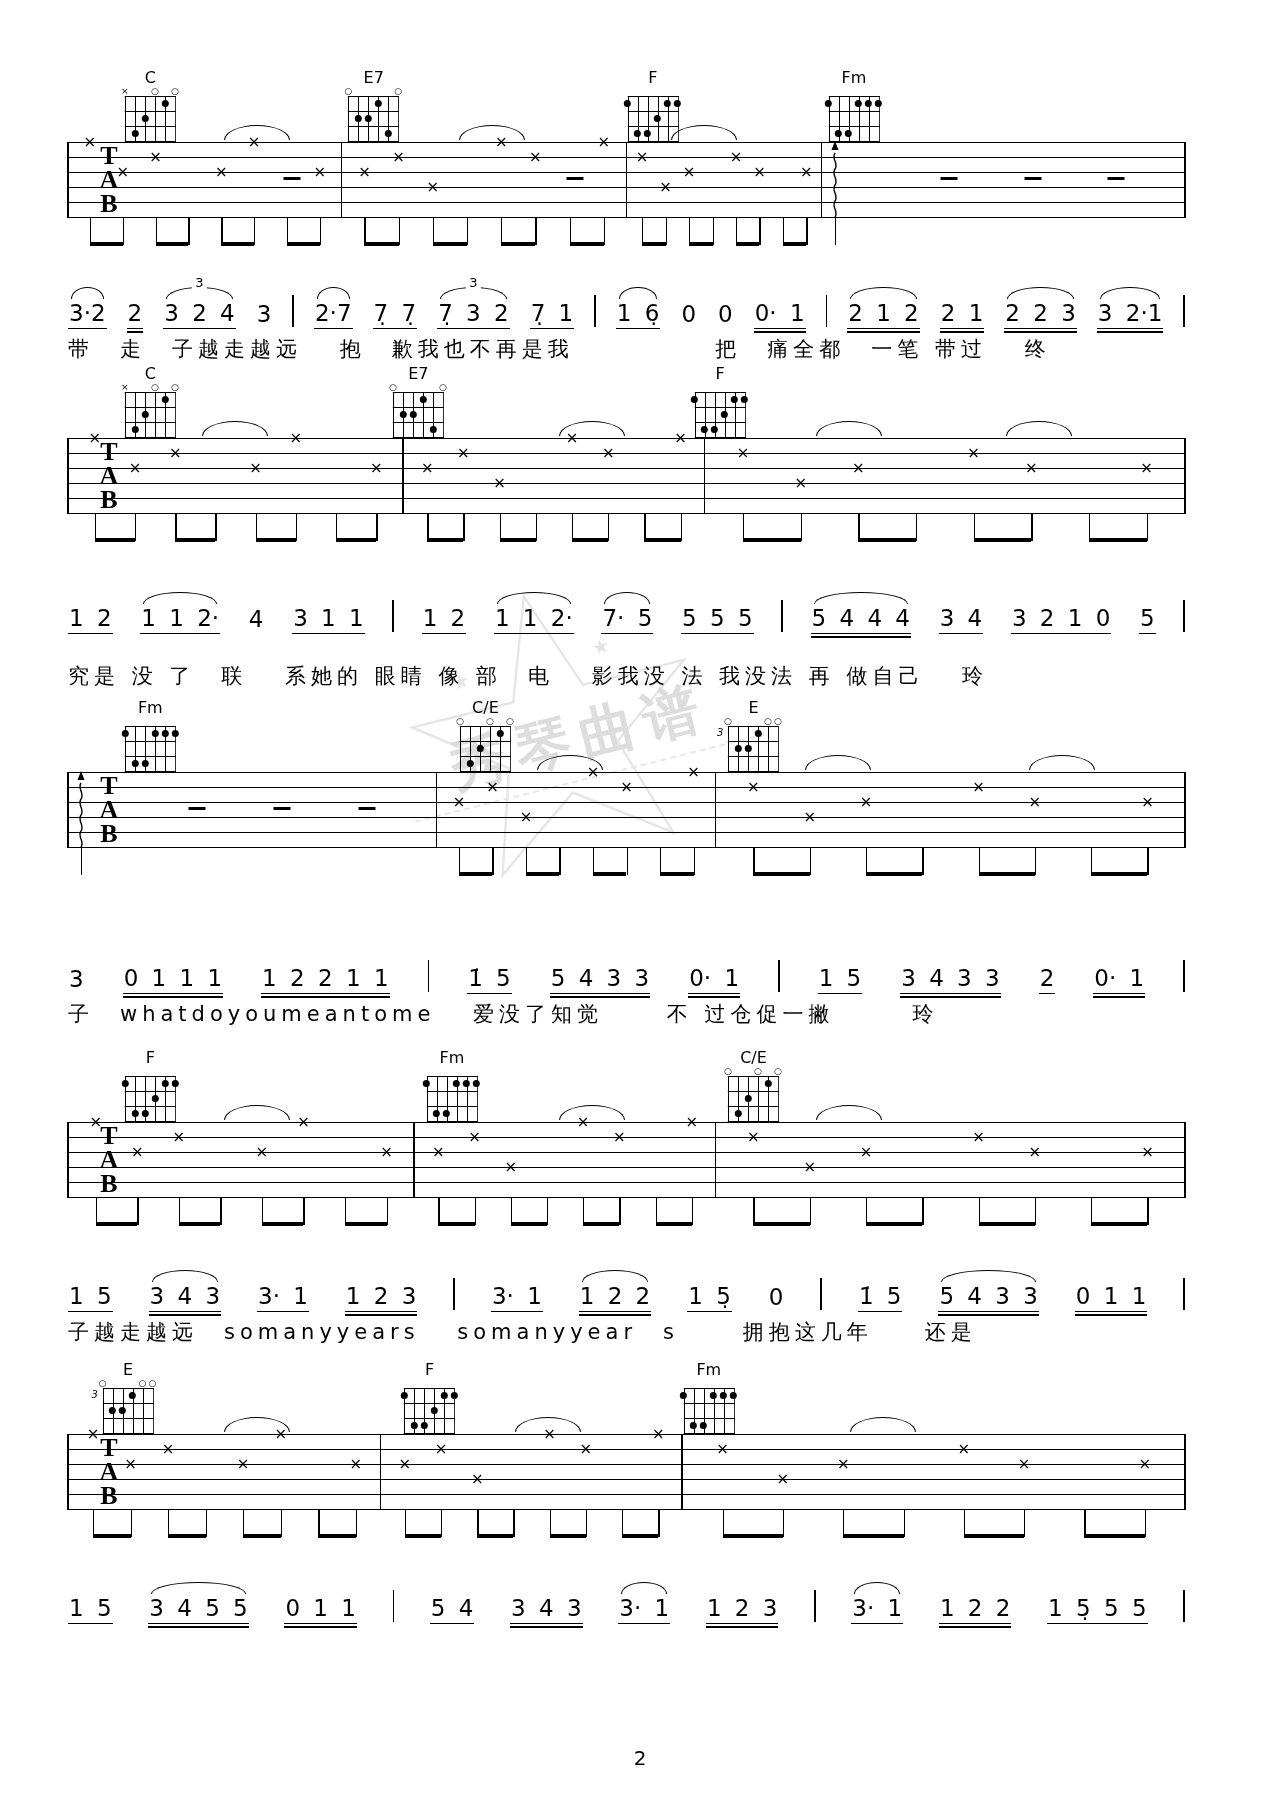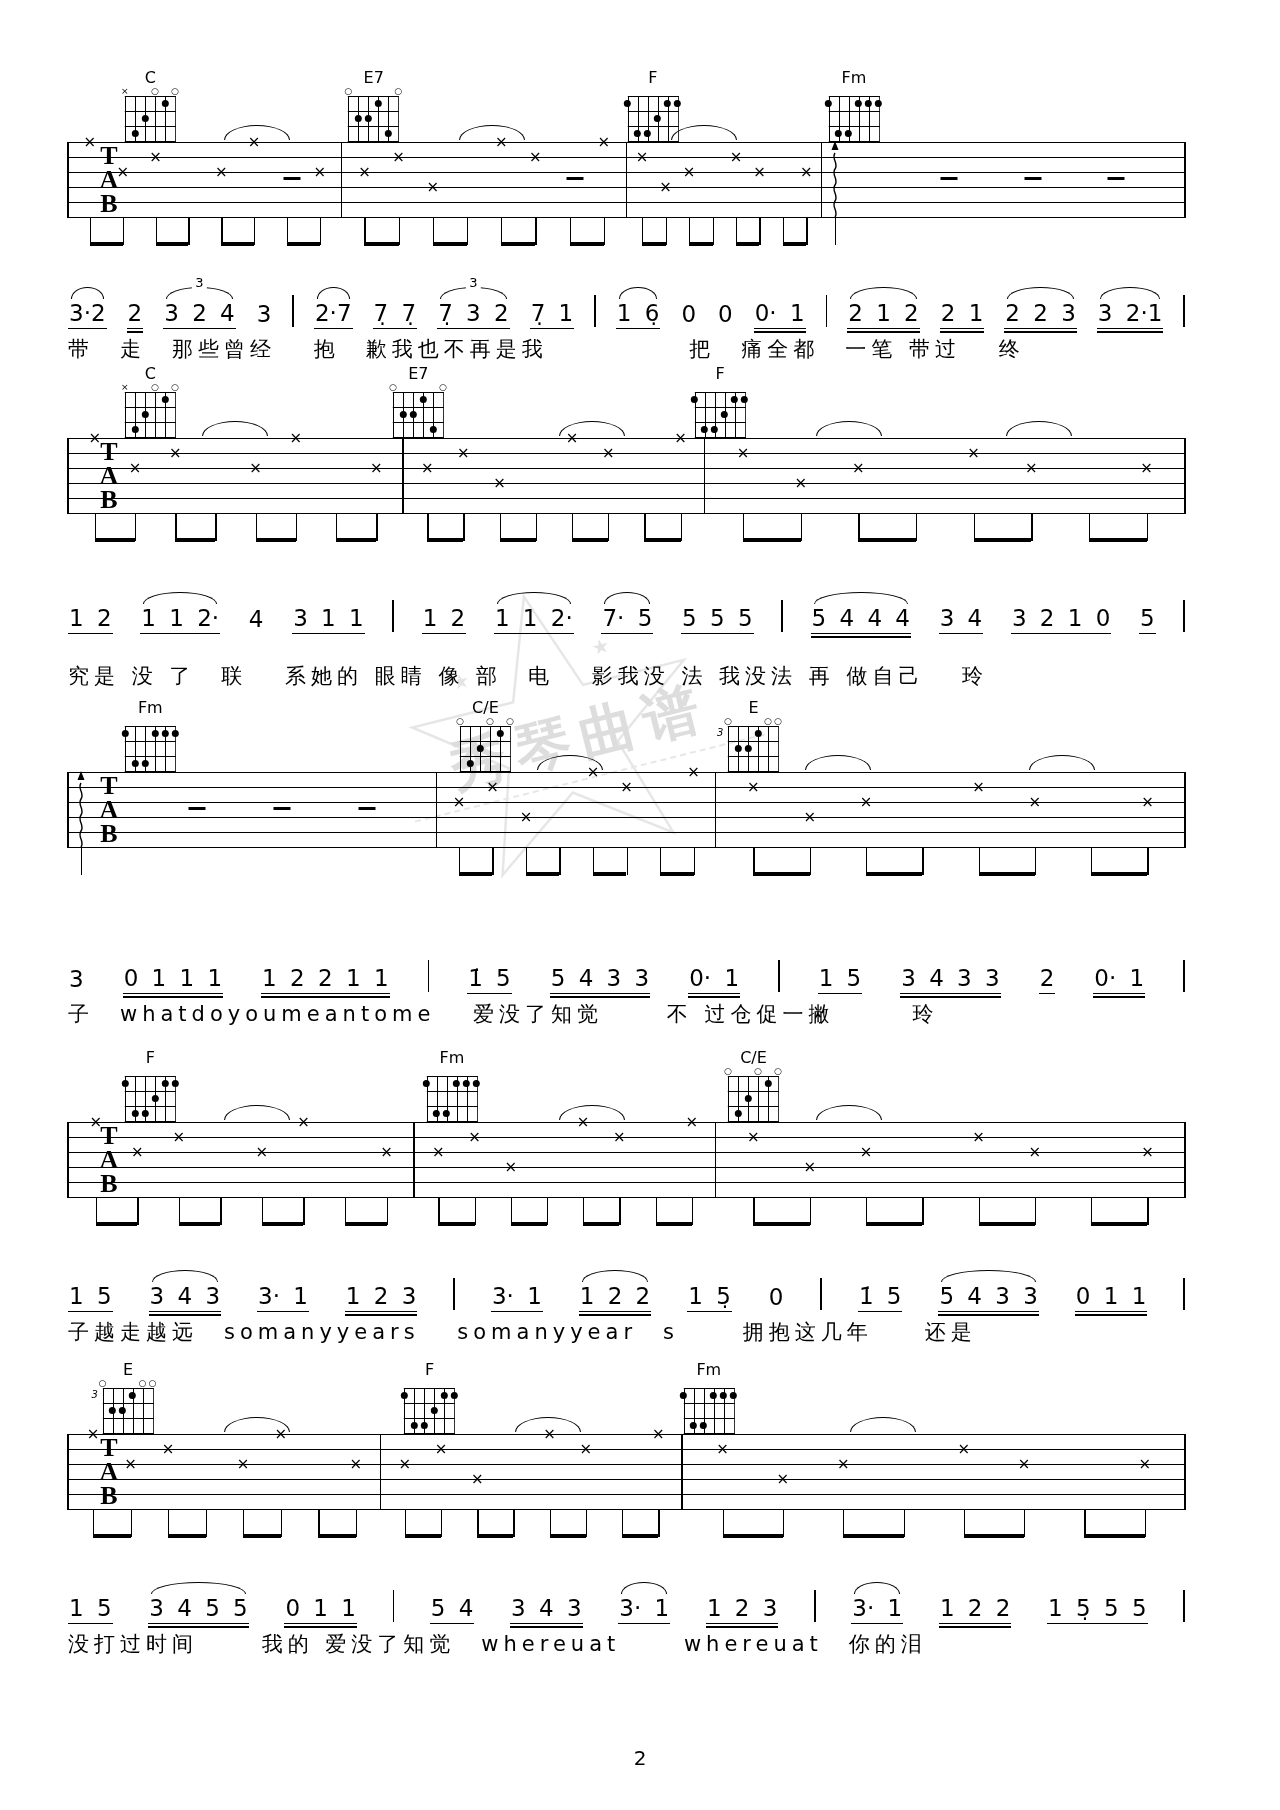--- a/index.html
+++ b/index.html
@@ -205,21 +205,21 @@
         <div class="arp" style="left: 68.15%;"><svg width="12" height="80" viewBox="0 0 12 80">
             <path d="M6 78 C10 72 2 68 6 62 C10 56 2 52 6 46 C10 40 2 36 6 30 C10 24 2 20 6 14" fill="none" stroke="#000" stroke-width="1.4"></path>
             <path d="M6 2 L2.5 11 L9.5 11 Z" fill="#000"></path>
           </svg></div>
         <div class="stem" style="left: 68.6375%;"></div>
         <div class="rdash" style="left: 78.875%;"></div>
         <div class="rdash" style="left: 86.35%;"></div>
         <div class="rdash" style="left: 93.825%;"></div>
       </div>
       <div class="melody m1"><span class="tok u1 arc"><span class="tkt">3·2</span></span><span class="tok u2"><span class="tkt">2</span></span><span class="tok u1 arc"><span class="tkt">3 2 4</span><i class="tl">3</i></span><span class="tok"><span class="tkt">3</span></span><span class="tksep"></span><span class="tok u1 arc"><span class="tkt">2·7</span></span><span class="tok u1"><span class="tkt">7̣ 7̣</span></span><span class="tok u1 arc"><span class="tkt">7̣ 3 2</span><i class="tl">3</i></span><span class="tok u1"><span class="tkt">7̣ 1</span></span><span class="tksep"></span><span class="tok u1 arc"><span class="tkt">1 6̣</span></span><span class="tok"><span class="tkt">0</span></span><span class="tok"><span class="tkt">0</span></span><span class="tok u2"><span class="tkt">0· 1</span></span><span class="tksep"></span><span class="tok u2 arc"><span class="tkt">2 1 2</span></span><span class="tok u2"><span class="tkt">2 1</span></span><span class="tok u2 arc"><span class="tkt">2 2 3</span></span><span class="tok u2 arc"><span class="tkt">3 2·1</span></span><span class="tksep"></span></div>
-      <div class="lyrics">带　走　那些曾经　 抱　歉我也不再是我　　　　　 把　痛全都　一笔 带过　 终</div>
+      <div class="lyrics">带　走　子越走越远　 抱　歉我也不再是我　　　　　 把　痛全都　一笔 带过　 终</div>
     </div>
     <div class="system s2">
       <div class="chord-row">
         <div class="chord" style="left: 6%;">
           <div class="cnm">C</div>
           <div class="cmk">
             <span class="mk" style="left: 0px;">×</span>
             <span class="mk" style="left: 30px;">○</span>
             <span class="mk" style="left: 50px;">○</span>
           </div>
@@ -644,15 +644,14 @@
         <div class="stem" style="left: 85.6%;"></div>
         <div class="stem" style="left: 91%;"></div>
         <span class="mkx" style="left: 96.4%; top: 30px;">×</span>
         <div class="stem" style="left: 96.4%;"></div>
         <div class="beam" style="left: 58.6%; width: 5.4%;"></div>
         <div class="beam" style="left: 69.4%; width: 5.4%;"></div>
         <div class="beam" style="left: 80.2%; width: 5.4%;"></div>
         <div class="beam" style="left: 91%; width: 5.4%;"></div>
       </div>
       <div class="melody m5"><span class="tok u1"><span class="tkt">1 5</span></span><span class="tok u2 arc"><span class="tkt">3 4 5 5</span></span><span class="tok u2"><span class="tkt">0 1 1</span></span><span class="tksep"></span><span class="tok u1"><span class="tkt">5 4</span></span><span class="tok u2"><span class="tkt">3 4 3</span></span><span class="tok u1 arc"><span class="tkt">3· 1</span></span><span class="tok u2"><span class="tkt">1 2 3</span></span><span class="tksep"></span><span class="tok u1 arc"><span class="tkt">3· 1</span></span><span class="tok u2"><span class="tkt">1 2 2</span></span><span class="tok u1"><span class="tkt">1 5̣ 5 5</span></span><span class="tksep"></span></div>
-      <div class="lyrics">没打过时间　　 我的 爱没了知觉　whereuat　　 whereuat　你的泪</div>
     </div>
   </div>
 
 </body></html>

